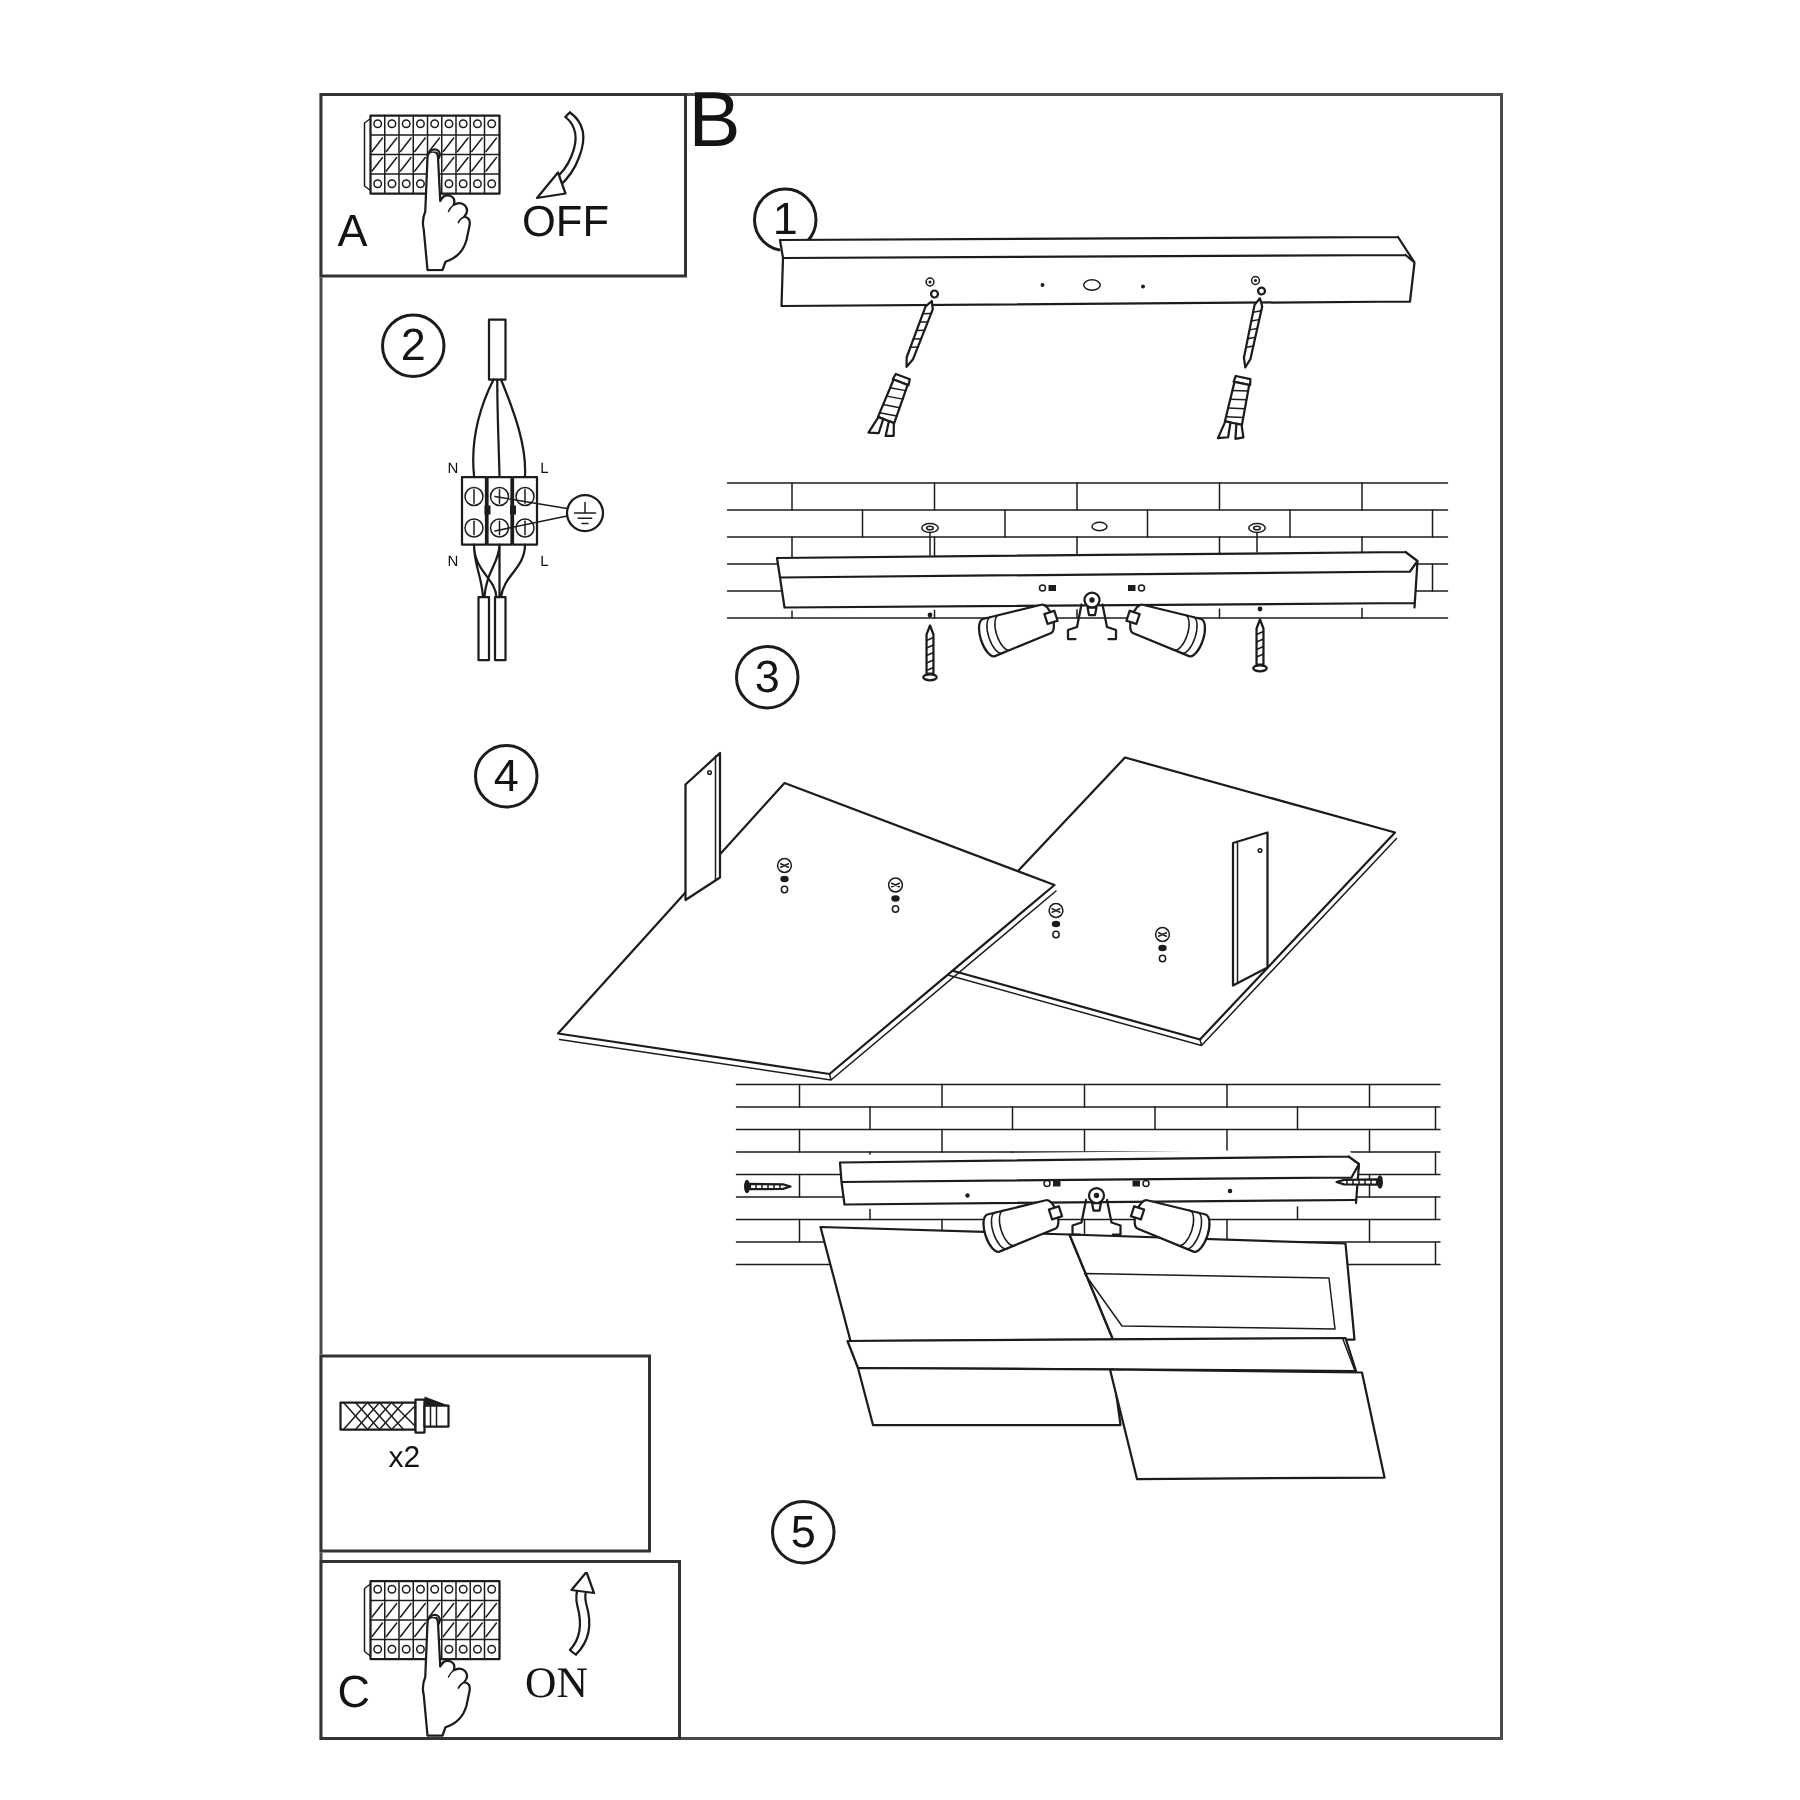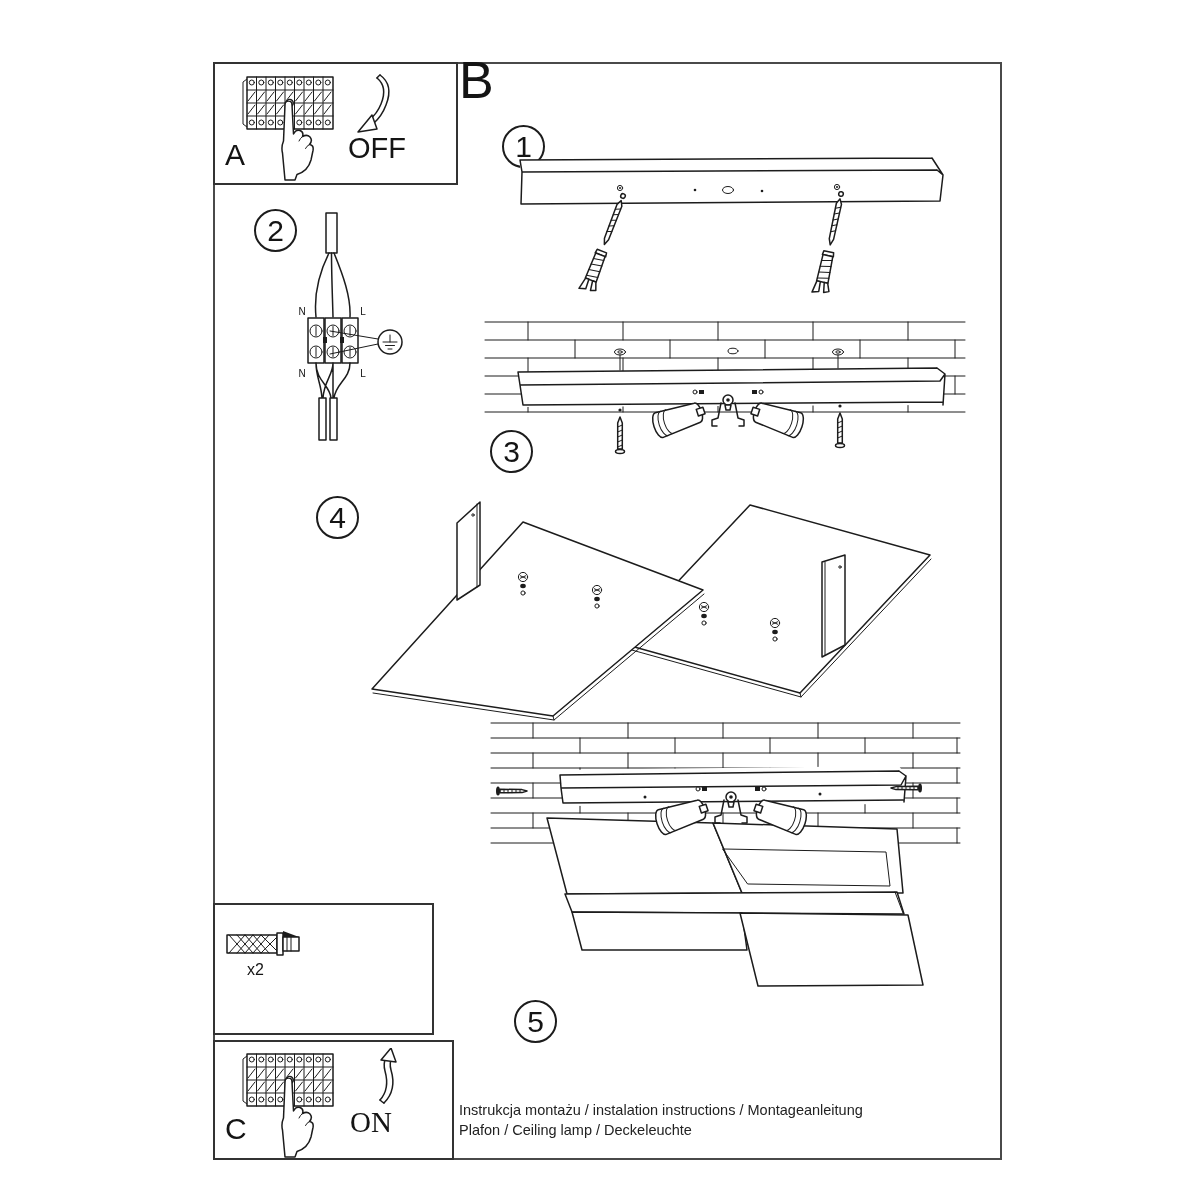--- a/index.html
+++ b/index.html
@@ -342,21 +342,21 @@
         <path class="sw" d="M106,23 L116,12 L130,25 L120,37 Z">
         <path class="s1" d="M111,18 L124,31 M115,14 L128,27">
         <path class="sw" d="M120,37 L130,25 L143,14 L172,26 L190,37 L196,52 L188,64 L160,64 L140,52 Z">
         <path class="s1" d="M130,25 L176,45 M166,26 L178,32 M170,22 L182,28 M188,64 L196,52">
         <path class="sw" d="M160,64 L188,64 L193,84 L187,101 L168,101 L159,82 Z">
         <path class="s" d="M154,58 Q150,64 155,70">
         <path class="sw" d="M162,99 L198,99 L207,107 L207,126 L170,126 L162,117 Z">
         <path class="s1" d="M162,117 L198,117 L207,107 M198,99 L198,117">
       </path></path></path></path></path></path></path></path></path></g>
     
-    <div class="big" style="left:32px;top:57px;font-size:16px;">x2</div>
+    <div class="big" style="left:44px;top:57px;font-size:20px;">x2</div>
   </div>
 
   <div class="abs subbox" style="left:213px;top:1040px;width:241px;height:120px;">
     <svg class="abs" style="left:25px;top:10px;" width="94" height="56" viewBox="0 0 94 56">
       <path class="s1" d="M7,4 L3,7 L3,49 L7,52"></path>
       <rect class="sw" x="7" y="2" width="86" height="52"></rect>
       <path class="s1" d="M7,15 H93 M7,28 H93 M7,41 H93"></path>
       <path class="s1" d="M16.5,2 V54 M26,2 V54 M35.5,2 V54 M45,2 V54 M54.5,2 V54 M64,2 V54 M73.5,2 V54 M83,2 V54"></path>
       <path class="s1" d="M8,26 L15,17 M17.5,26 L24.5,17 M27,26 L34,17 M36.5,26 L43.5,17 M46,26 L53,17 M55.5,26 L62.5,17 M65,26 L72,17 M74.5,26 L81.5,17 M84,26 L91,17"></path>
       <path class="s1" d="M8,39 L15,30 M17.5,39 L24.5,30 M27,39 L34,30 M36.5,39 L43.5,30 M46,39 L53,30 M55.5,39 L62.5,30 M65,39 L72,30 M74.5,39 L81.5,30 M84,39 L91,30"></path>
@@ -389,18 +389,14 @@
     <svg class="abs" style="left:148px;top:6px;" width="38" height="58" viewBox="0 0 38 58">
       <path class="s" d="M21,55 Q34,42 28,22 Q26,15 29,9"></path>
       <path class="s" d="M17,52 Q27,41 22,23 Q20,16 23,8"></path>
       <path class="s" d="M21,55 Q19,54 17,52"></path>
       <polygon class="sw" points="18,12 28,0 33,14"></polygon>
     </svg>
     <div class="big" style="left:135px;top:66px;font-size:29px;font-family:Liberation Serif, serif;">ON</div>
     <div class="big" style="left:10px;top:72px;font-size:30px;">C</div>
   </div>
 
-  <div class="footer-text" style="left:459px;top:1100px;width:540px;">
-    <div>Instrukcja montażu / instalation instructions / Montageanleitung</div>
-    <div>Plafon / Ceiling lamp / Deckeleuchte</div>
-  </div>
 
 </div>
 
 </body></html>

